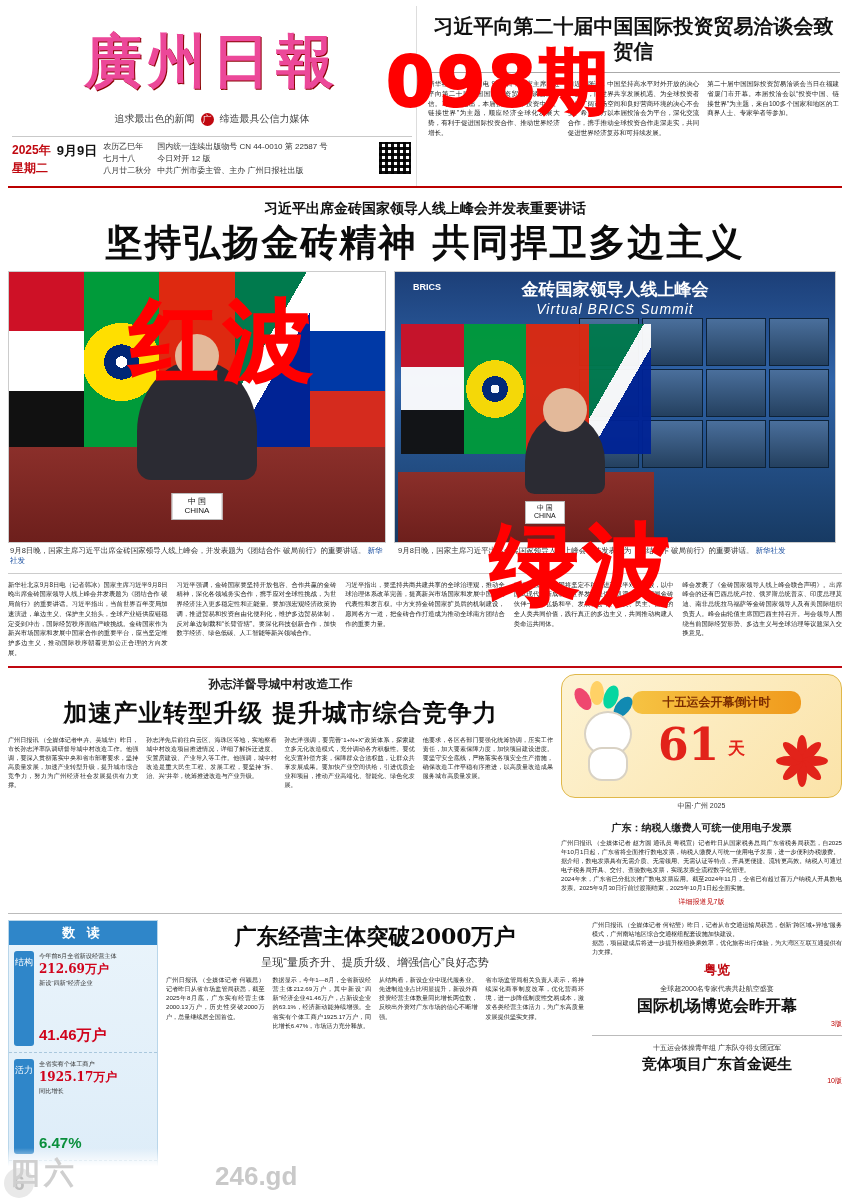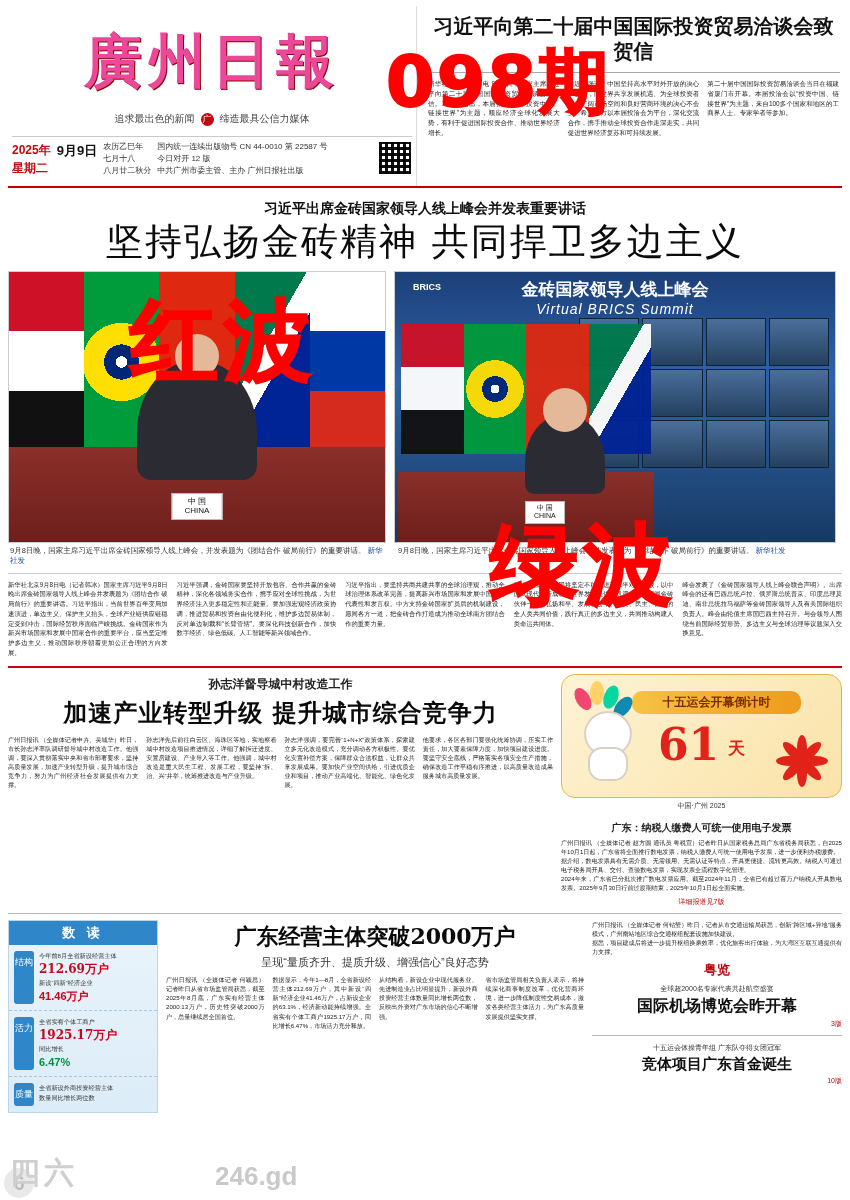--- a/index.html
+++ b/index.html
@@ -43,21 +43,21 @@
   }
   .mh-right .rule{border-top:1px solid #aaa;margin:6px 2px;}
   .mh-cols{display:flex;gap:8px;font-size:6.5px;line-height:1.5;color:#222;text-align:justify;padding:0 3px;}
   .mh-cols > div{flex:1;}
 
   
   .lead{margin-top:6px;}
   .lead-kicker{text-align:center;font-size:14px;font-weight:bold;color:#111;
     font-family:"DejaVu Serif","Liberation Serif",serif;padding:6px 0 2px;}
   .lead-title{text-align:center;font-family:"DejaVu Serif","Liberation Serif",serif;
-    font-weight:normal;font-size:37px;letter-spacing:2px;color:#0b0b0b;line-height:1.1;padding:2px 0 8px;}
+    font-weight:bold;font-size:37px;letter-spacing:2px;color:#0b0b0b;line-height:1.1;padding:2px 0 8px;}
 
   .photos{display:flex;gap:8px;}
   .photo{position:relative;overflow:hidden;border:1px solid #ccc;}
   .ph1{width:376px;height:270px;background:linear-gradient(180deg,#d8d2c6 0%,#c8bfae 55%,#8d2b28 100%);}
   .ph2{width:440px;height:270px;background:linear-gradient(180deg,#1c3f78 0%,#2f63a8 40%,#173a63 100%);}
   .flagrow{position:absolute;top:0;left:0;right:0;height:180px;display:flex;}
   .flagrow span{flex:1;}
   .f-eg{background:linear-gradient(180deg,#ce1126 33%,#fff 33% 66%,#111 66%);}
   .f-br{background:radial-gradient(circle at 50% 50%,#fff 0 6%,#002776 6% 18%,#ffdf00 18% 40%,#009b3a 40%);}
   .f-cn{background:#de2910;}
@@ -119,21 +119,21 @@
   
   .hr-thin{border:none;border-top:1px solid #bbb;margin:6px 0;}
   .bottom{display:flex;gap:8px;}
   .data-panel{width:148px;border:1px solid #b9d6ea;background:linear-gradient(180deg,#eaf4fb,#dcecf8);}
   .dp-title{background:#2f86c9;color:#fff;text-align:center;font-weight:bold;font-size:13px;padding:3px 0;letter-spacing:4px;}
   .dp-item{display:flex;gap:5px;padding:6px 5px;border-bottom:1px dashed #aac8dd;}
   .dp-tag{width:20px;min-width:20px;background:#2f86c9;color:#fff;font-size:9px;text-align:center;
     padding:6px 0;border-radius:3px;line-height:1.15;}
   .dp-body{flex:1;font-size:6.2px;color:#333;line-height:1.5;}
   .dp-num{font-size:12px;font-weight:bold;color:#d0021b;font-family:"DejaVu Serif",serif;}
-  .dp-num2{font-size:11px;font-weight:bold;color:#d0021b;}
+  .dp-num2{font-size:15px;font-weight:bold;color:#d0021b;margin-top:36px;}
   .dp-green{color:#0a8f3c;font-weight:bold;}
 
   .mid2{flex:1;}
   .mid2-title{text-align:center;font-family:"DejaVu Serif","Liberation Serif",serif;font-weight:bold;
     font-size:22px;color:#0b0b0b;padding:2px 0;}
   .mid2-sub{text-align:center;font-size:11px;color:#333;padding:1px 0 5px;}
   .mid2-cols{display:flex;gap:8px;font-size:6.1px;line-height:1.5;text-align:justify;color:#222;}
   .mid2-cols .c{flex:1;}
 
   .bright{width:250px;}

